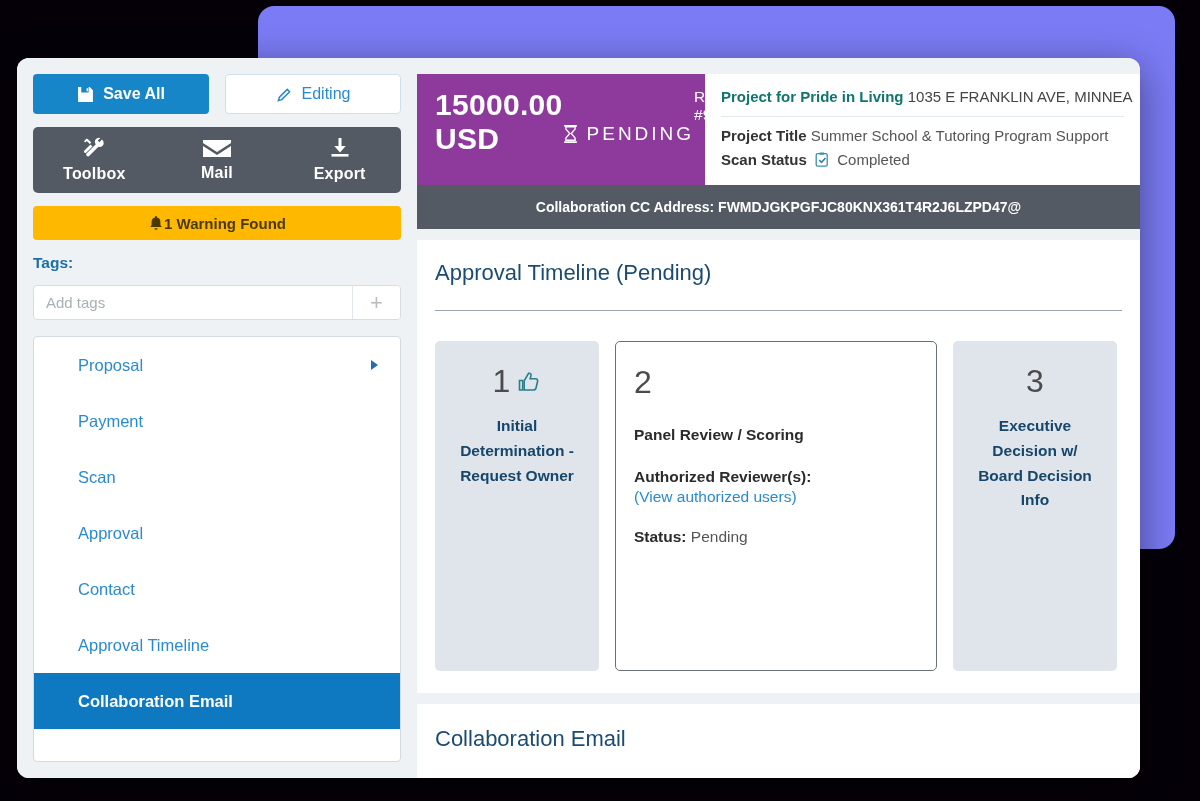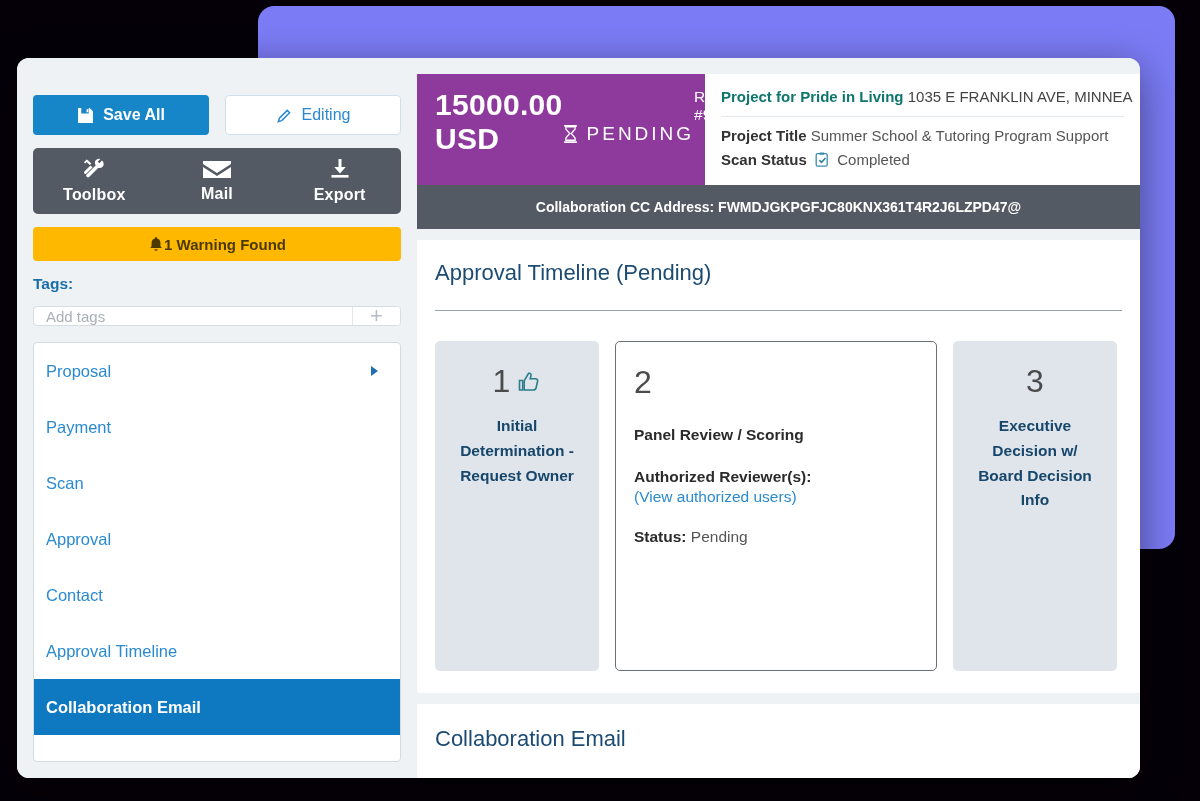--- a/index.html
+++ b/index.html
@@ -63,21 +63,20 @@
     height: 40px;
     border-radius: 4px;
     display: flex;
     align-items: center;
     justify-content: center;
     gap: 9px;
     font-size: 16px;
     font-weight: bold;
     cursor: pointer;
     border: 1px solid transparent;
-    margin-top: 21px;
   }
   .btn-save { background: #1686c8; color: #ffffff; }
   .btn-editing {
     background: #ffffff;
     color: #2a8ad0;
     border: 1px solid #cfe0ec;
     font-weight: normal;
   }
   .btn .ico { display: inline-flex; align-items: center; }
 
@@ -116,21 +115,21 @@
   .tags-label {
     color: #1b6fa8;
     font-size: 15.5px;
     font-weight: bold;
     margin-top: 1px;
   }
 
   .tags-input-wrap {
     display: flex;
     align-items: stretch;
-    height: 20px;
+    height: 35px;
     background: #ffffff;
     border: 1px solid #d6dde3;
     border-radius: 4px;
     overflow: hidden;
   }
   .tags-input {
     flex: 1;
     border: 0;
     outline: none;
     padding: 0 12px;
@@ -156,21 +155,21 @@
     flex: 1;
     display: flex;
     flex-direction: column;
     overflow: hidden;
   }
   .nav-item {
     height: 56px;
     flex: 0 0 56px;
     display: flex;
     align-items: center;
-    padding: 0 12px;
+    padding: 0 44px;
     font-size: 16.5px;
     color: #2a8ad0;
     cursor: pointer;
     position: relative;
   }
   .nav-item.active {
     background: #0e78c0;
     color: #ffffff;
     font-weight: bold;
   }

